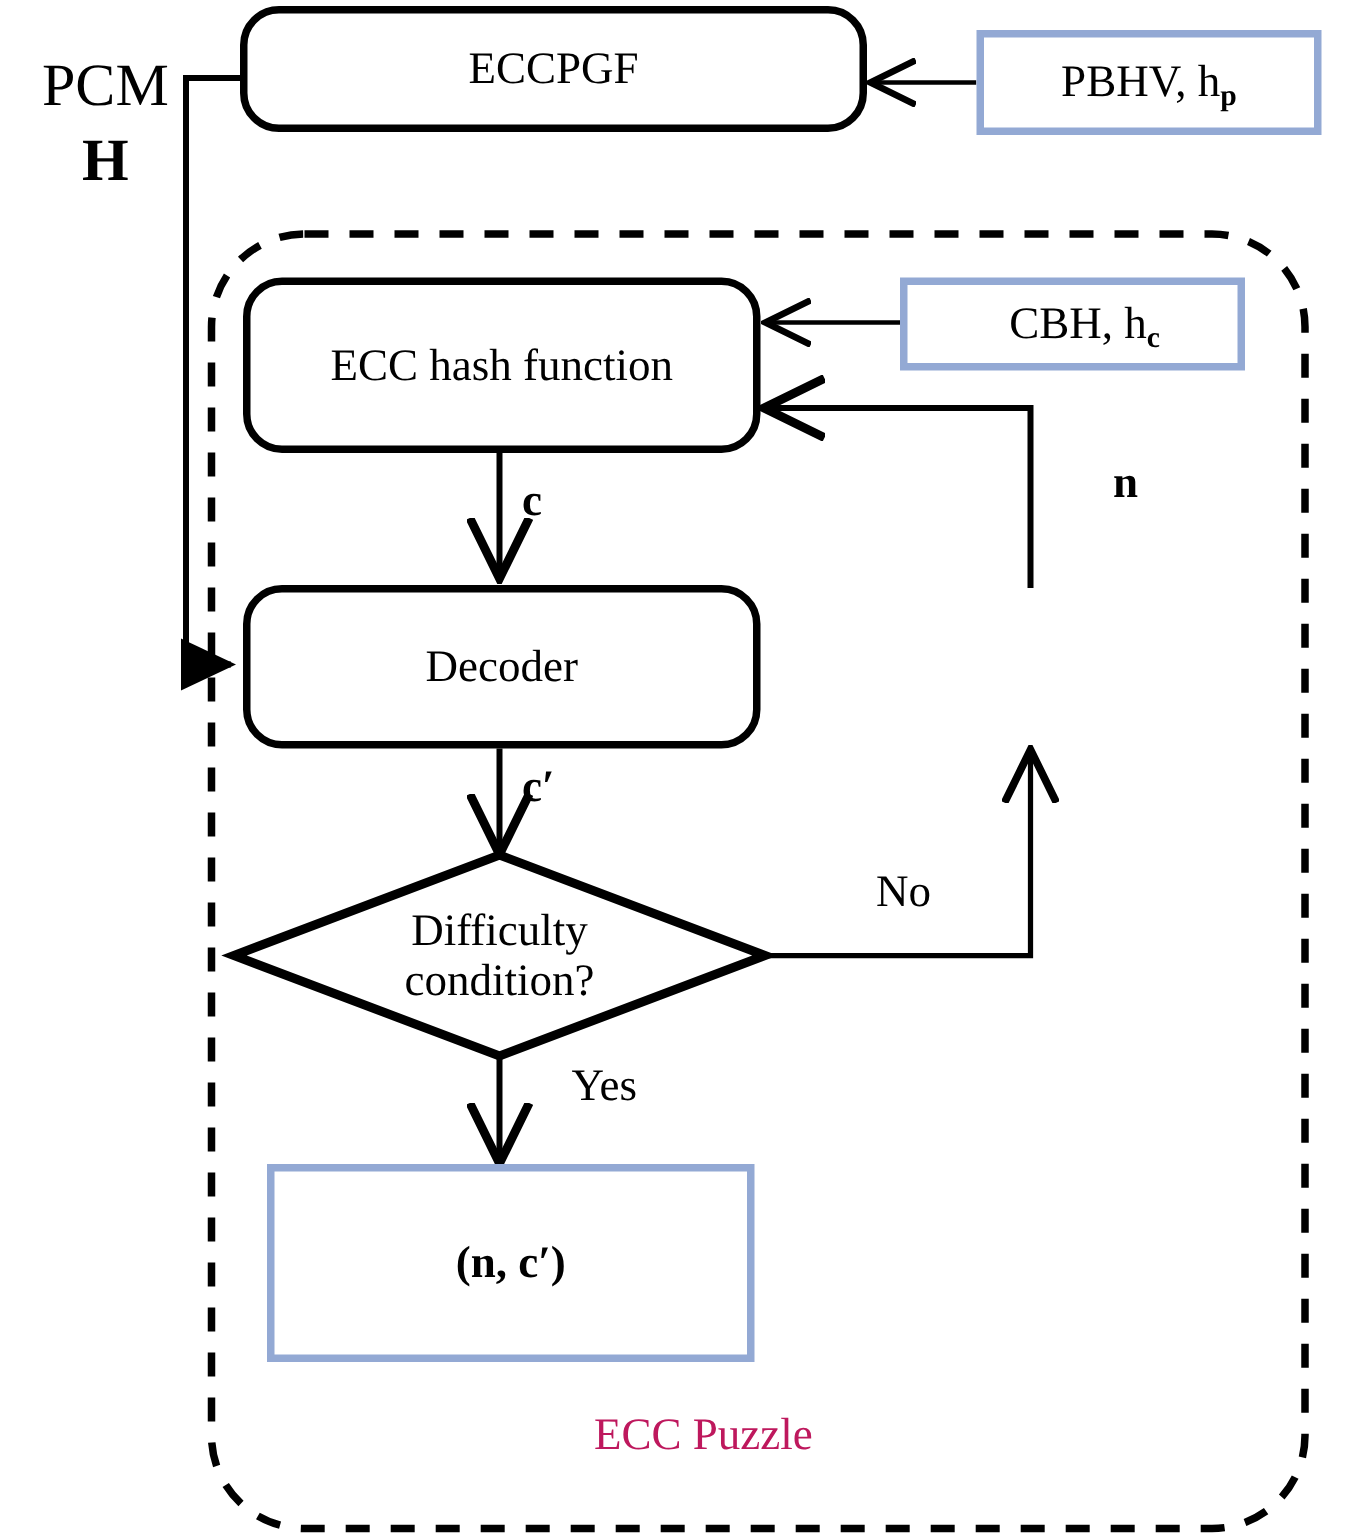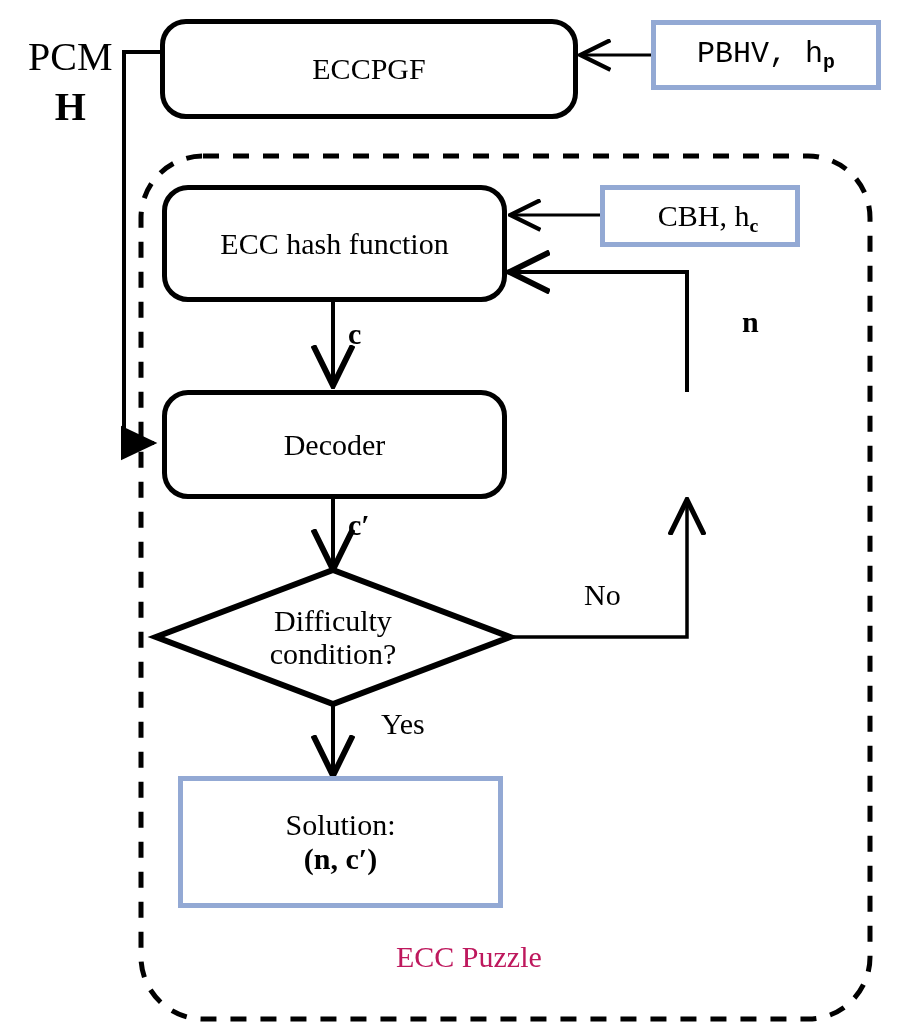--- a/index.html
+++ b/index.html
@@ -112,48 +112,47 @@
 
     <line x1="333" y1="499" x2="333" y2="566" stroke="#000" stroke-width="4" marker-end="url(#arrowThin)"></line>
 
     <polygon points="333,570 510,637 333,704 156,637" fill="#ffffff" stroke="#000000" stroke-width="6" stroke-linejoin="miter"></polygon>
 
     <polyline points="510,637 687,637 687,503" fill="none" stroke="#000" stroke-width="3.5" marker-end="url(#arrowThin)"></polyline>
 
     <line x1="333" y1="704" x2="333" y2="772" stroke="#000" stroke-width="4" marker-end="url(#arrowThin)"></line>
   </svg>
 
-  <div class="node rounded-proc" style="left:160px; top:19px; width:418px; height:100px;">
+  <div class="node rounded-proc" style="left:160px; top:4px; width:418px; height:84px;">
     <span class="node-label">ECCPGF</span>
   </div>
 
-  <div class="node blue-box" style="left:651px; top:20px; width:230px; height:70px;font-family:Liberation Mono, monospace;">
+  <div class="node blue-box" style="left:651px; top:20px; width:230px; height:70px;">
     <span class="node-label"><span>PBHV, h</span><sub class="bm">p</sub></span>
   </div>
 
-  <div class="node blue-box" style="left:600px; top:185px; width:200px; height:62px;padding-left:16px;">
+  <div class="node blue-box" style="left:600px; top:185px; width:230px; height:62px;padding-left:16px;">
     <span class="node-label"><span>CBH, h</span><sub class="bm">c</sub></span>
   </div>
 
   <div class="node rounded-proc" style="left:162px; top:390px; width:345px; height:109px;">
     <span class="node-label">Decoder</span>
   </div>
 
   <div class="node rounded-proc" style="left:162px; top:185px; width:345px; height:117px;">
     <span class="node-label">ECC hash function</span>
   </div>
 
 
   <div class="diamond-text" style="left:183px; top:604px; width:300px;">
     <span>Difficulty</span><br>
     <span>condition?</span>
   </div>
 
   <div class="node blue-box" style="left:178px; top:776px; width:325px; height:132px; flex-direction:column;">
-    <span class="node-label">Solution:</span>
     <span class="node-label bm">(n, c′)</span>
   </div>
 
   <div class="side-label" style="left:28px; top:32px;">
     <span>PCM</span>
     <span class="l2">H</span>
   </div>
 
   <div class="edge-label bold" style="left:348px; top:317px;">c</div>
 

